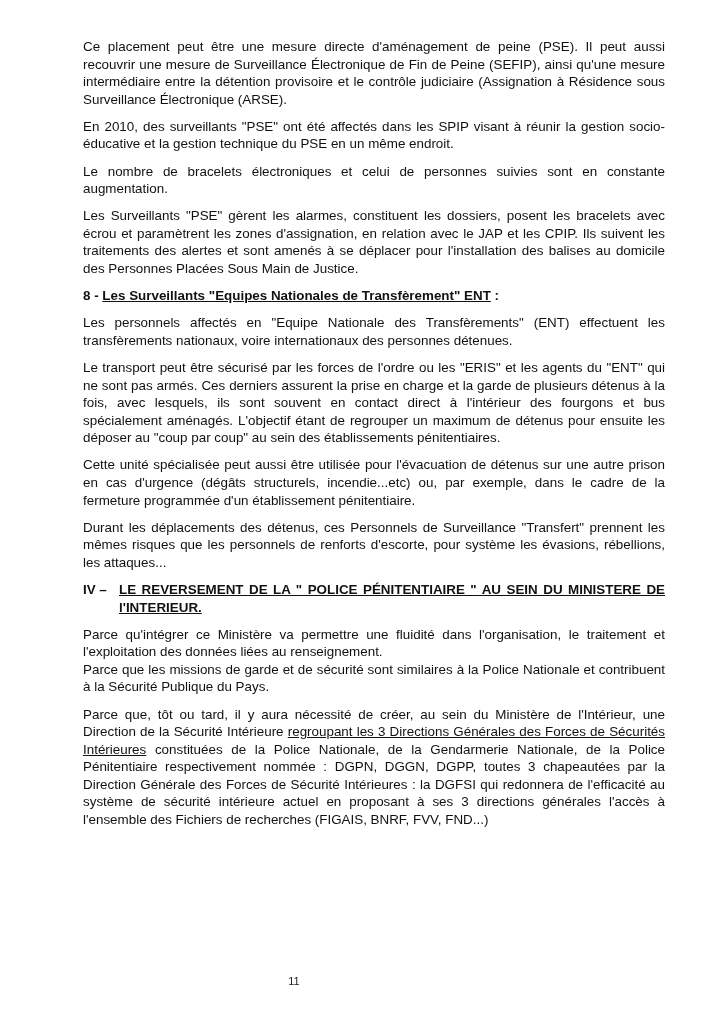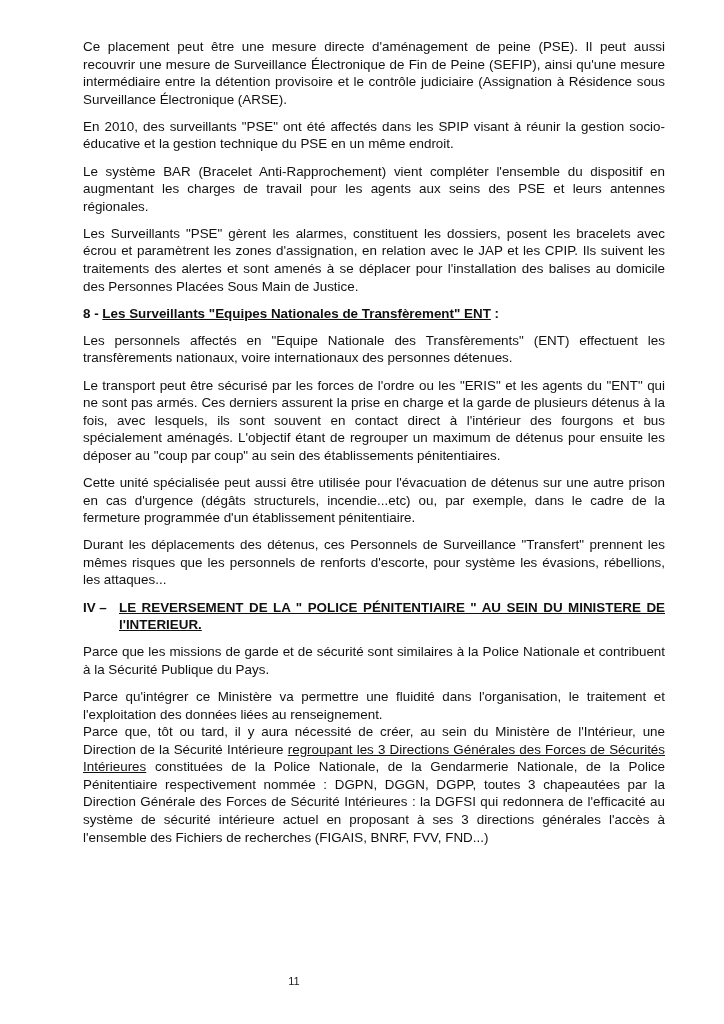--- a/index.html
+++ b/index.html
@@ -23,34 +23,34 @@
     position: absolute; left: 0; width: 588px; top: 975px; text-align: center;
     font-family: "Liberation Sans", sans-serif; font-size: 11px; color: #222;
   }
 </style>
 </head>
 <body>
 
 <div class="page">
   <p class="p">Ce placement peut être une mesure directe d'aménagement de peine (PSE). Il peut aussi recouvrir une mesure de Surveillance Électronique de Fin de Peine (SEFIP), ainsi qu'une mesure intermédiaire entre la détention provisoire et le contrôle judiciaire (Assignation à Résidence sous Surveillance Électronique (ARSE).</p>
   <p class="p">En 2010, des surveillants "PSE" ont été affectés dans les SPIP visant à réunir la gestion socio-éducative et la gestion technique du PSE en un même endroit.</p>
-  <p class="p">Le système BAR (Bracelet Anti-Rapprochement) vient compléter l'ensemble du dispositif en augmentant les charges de travail pour les agents aux seins des PSE et leurs antennes régionales.</p>
+  <p class="p">Le nombre de bracelets électroniques et celui de personnes suivies sont en constante augmentation.</p>
   <p class="p">Les Surveillants "PSE" gèrent les alarmes, constituent les dossiers, posent les bracelets avec écrou et paramètrent les zones d'assignation, en relation avec le JAP et les CPIP. Ils suivent les traitements des alertes et sont amenés à se déplacer pour l'installation des balises au domicile des Personnes Placées Sous Main de Justice.</p>
 
   <p class="h8"><span>8 - </span><span class="u">Les Surveillants "Equipes Nationales de Transfèrement" ENT</span><span> :</span></p>
 
   <p class="p">Les personnels affectés en "Equipe Nationale des Transfèrements" (ENT) effectuent les transfèrements nationaux, voire internationaux des personnes détenues.</p>
   <p class="p">Le transport peut être sécurisé par les forces de l'ordre ou les "ERIS" et les agents du "ENT" qui ne sont pas armés. Ces derniers assurent la prise en charge et la garde de plusieurs détenus à la fois, avec lesquels, ils sont souvent en contact direct à l'intérieur des fourgons et bus spécialement aménagés. L'objectif étant de regrouper un maximum de détenus pour ensuite les déposer au "coup par coup" au sein des établissements pénitentiaires.</p>
   <p class="p">Cette unité spécialisée peut aussi être utilisée pour l'évacuation de détenus sur une autre prison en cas d'urgence (dégâts structurels, incendie...etc) ou, par exemple, dans le cadre de la fermeture programmée d'un établissement pénitentiaire.</p>
   <p class="p">Durant les déplacements des détenus, ces Personnels de Surveillance "Transfert" prennent les mêmes risques que les personnels de renforts d'escorte, pour système les évasions, rébellions, les attaques...</p>
 
   <div class="h4">
     <span class="num">IV –</span>
     <span class="title">LE REVERSEMENT DE LA " POLICE PÉNITENTIAIRE " AU SEIN DU MINISTERE DE l'INTERIEUR.</span>
   </div>
 
+  <p class="p tight">Parce qu'intégrer ce Ministère va permettre une fluidité dans l'organisation, le traitement et l'exploitation des données liées au renseignement.</p>
   <p class="p">Parce que les missions de garde et de sécurité sont similaires à la Police Nationale et contribuent à la Sécurité Publique du Pays.</p>
-  <p class="p tight">Parce qu'intégrer ce Ministère va permettre une fluidité dans l'organisation, le traitement et l'exploitation des données liées au renseignement.</p>
 
   <p class="p"><span>Parce que, tôt ou tard, il y aura nécessité de créer, au sein du Ministère de l'Intérieur, une Direction de la Sécurité Intérieure </span><span class="u">regroupant les 3 Directions Générales des Forces de Sécurités Intérieures</span><span> constituées de la Police Nationale, de la Gendarmerie Nationale, de la Police Pénitentiaire respectivement nommée : DGPN, DGGN, DGPP, toutes 3 chapeautées par la Direction Générale des Forces de Sécurité Intérieures : la DGFSI qui redonnera de l'efficacité au système de sécurité intérieure actuel en proposant à ses 3 directions générales l'accès à l'ensemble des Fichiers de recherches (FIGAIS, BNRF, FVV, FND...)</span></p>
 </div>
 
 <div class="pagenum">11</div>
 
 </body></html>

